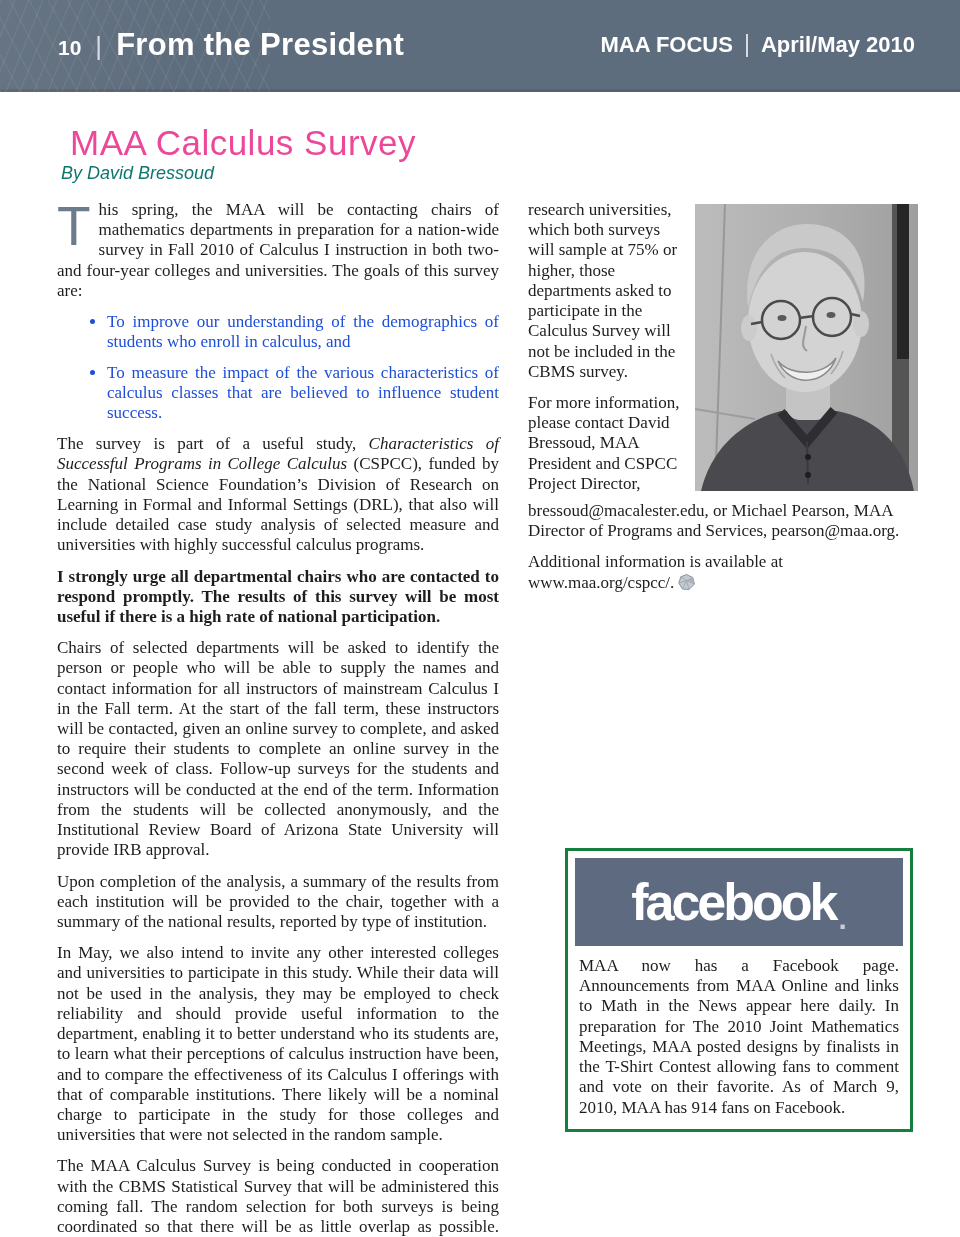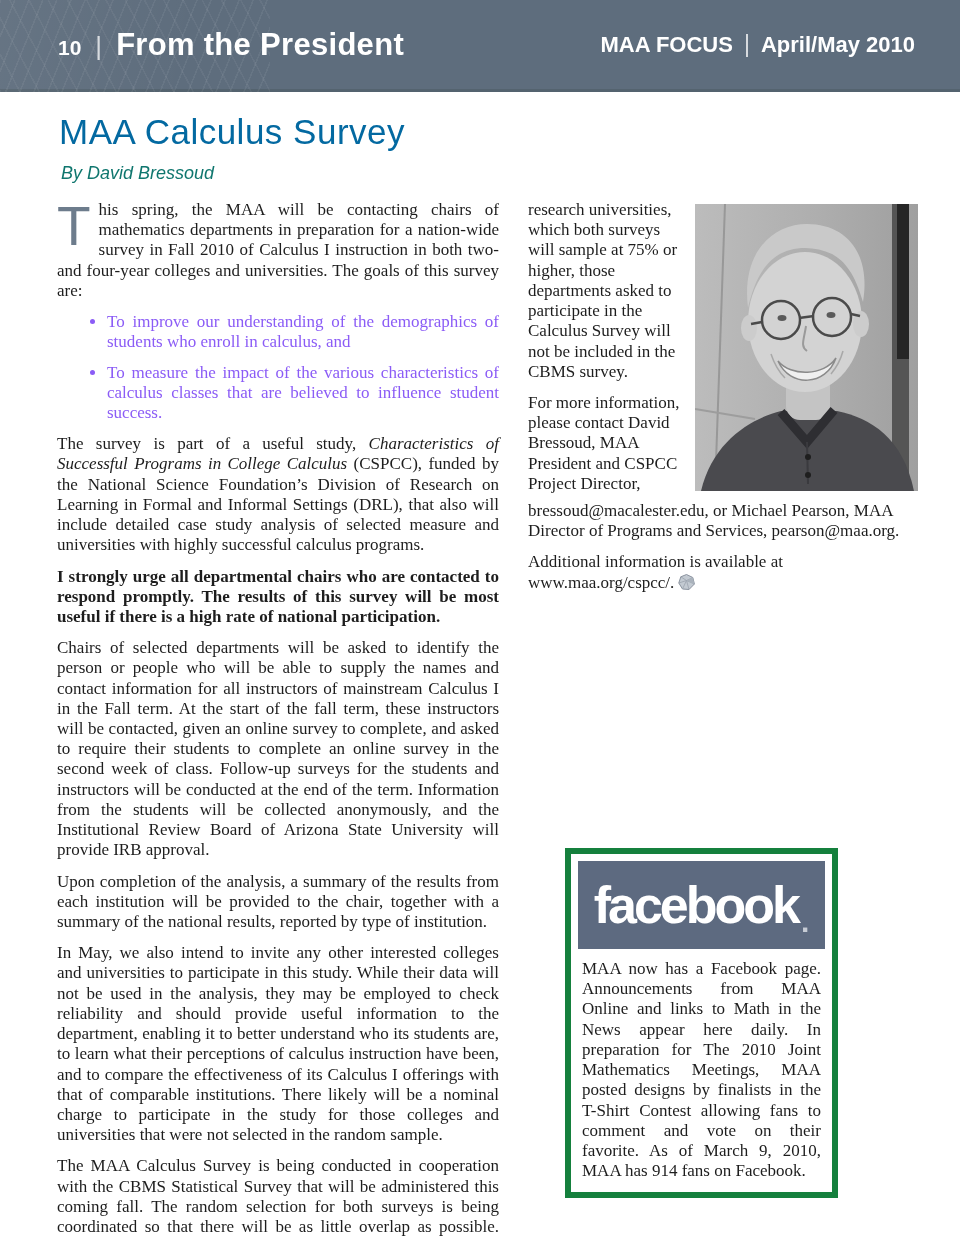--- a/index.html
+++ b/index.html
@@ -18,46 +18,46 @@
   .banner-left{display:flex;align-items:baseline;margin-left:58px;color:#ffffff;
           font-family:"Liberation Sans", sans-serif;}
   .page-num{font-size:21px;font-weight:bold;}
   .hdr-sep{font-size:26px;font-weight:300;opacity:.75;margin:0 14px;}
   .section-title{font-size:31px;font-weight:bold;margin:0;letter-spacing:.3px;}
   .banner-right{margin-left:auto;margin-right:45px;display:flex;align-items:baseline;color:#ffffff;
           font-family:"Liberation Sans", sans-serif;font-weight:bold;font-size:22px;justify-content:flex-end;}
   .hdr-sep2{font-weight:300;opacity:.8;margin:0 11px;font-size:23px;}
 
   
-  .article-title{position:absolute;left:59px;top:112px;margin:0;font-family:"Liberation Sans", sans-serif;
-          font-weight:400;font-size:35px;color:#0369a1;letter-spacing:.5px;}
+  .article-title{position:absolute;left:59px;top:112px;margin:11px;font-family:"Liberation Sans", sans-serif;
+          font-weight:400;font-size:35px;color:#ec4899;letter-spacing:.5px;}
   .byline{position:absolute;left:61px;top:163px;font-family:"Liberation Sans", sans-serif;
           font-style:italic;font-size:18px;color:#0f766e;}
 
   
   .col-left{position:absolute;left:57px;top:200px;width:442px;}
   .col-right{position:absolute;left:528px;top:200px;width:390px;}
   p{margin:0 0 11px 0;font-size:17px;line-height:1.19;color:#1d1d1d;text-align:justify;hyphens:auto;}
   .col-right p{text-align:left;hyphens:auto;}
   .bold{font-weight:bold;}
   em{font-style:italic;}
   .dropcap{float:left;font-family:"Liberation Sans", sans-serif;font-size:55px;line-height:.78;
           color:#6d7c8c;margin:5px 8px 0 0;}
   ul.goals{margin:0 0 11px 0;padding-left:50px;}
-  ul.goals li{margin-bottom:10px;font-size:17px;line-height:1.19;color:#8b5cf6;text-align:justify;}
+  ul.goals li{margin-bottom:10px;font-size:17px;line-height:1.19;color:#1d4ed8;text-align:justify;}
 
   
   .photo{float:right;width:223px;height:287px;margin:4px 0 10px 10px;background:#b0b0b0;}
   .photo svg{display:block;}
 
   
   .icosa{display:inline-block;vertical-align:-2px;margin-left:4px;}
 
   
-  .fb-box{position:absolute;left:565px;top:848px;width:273px;border:6px solid #15803d;
+  .fb-box{position:absolute;left:565px;top:848px;width:348px;border:3px solid #15803d;
           background:#ffffff;padding:7px;box-sizing:border-box;}
   .fb-band{background:#5d6a80;height:88px;display:flex;align-items:center;justify-content:center;}
   .fb-word{font-family:"Liberation Sans", sans-serif;font-weight:bold;font-size:52px;color:#ffffff;
           letter-spacing:-3px;line-height:1;}
   .fb-dot{font-family:"Liberation Sans", sans-serif;font-weight:bold;font-size:30px;color:#c7ccd5;
           align-self:flex-end;margin:0 0 12px 3px;line-height:1;}
   .fb-text{margin:10px 4px 4px 4px;font-size:17px;line-height:1.19;text-align:justify;}
 </style>
 </head>
 <body>

